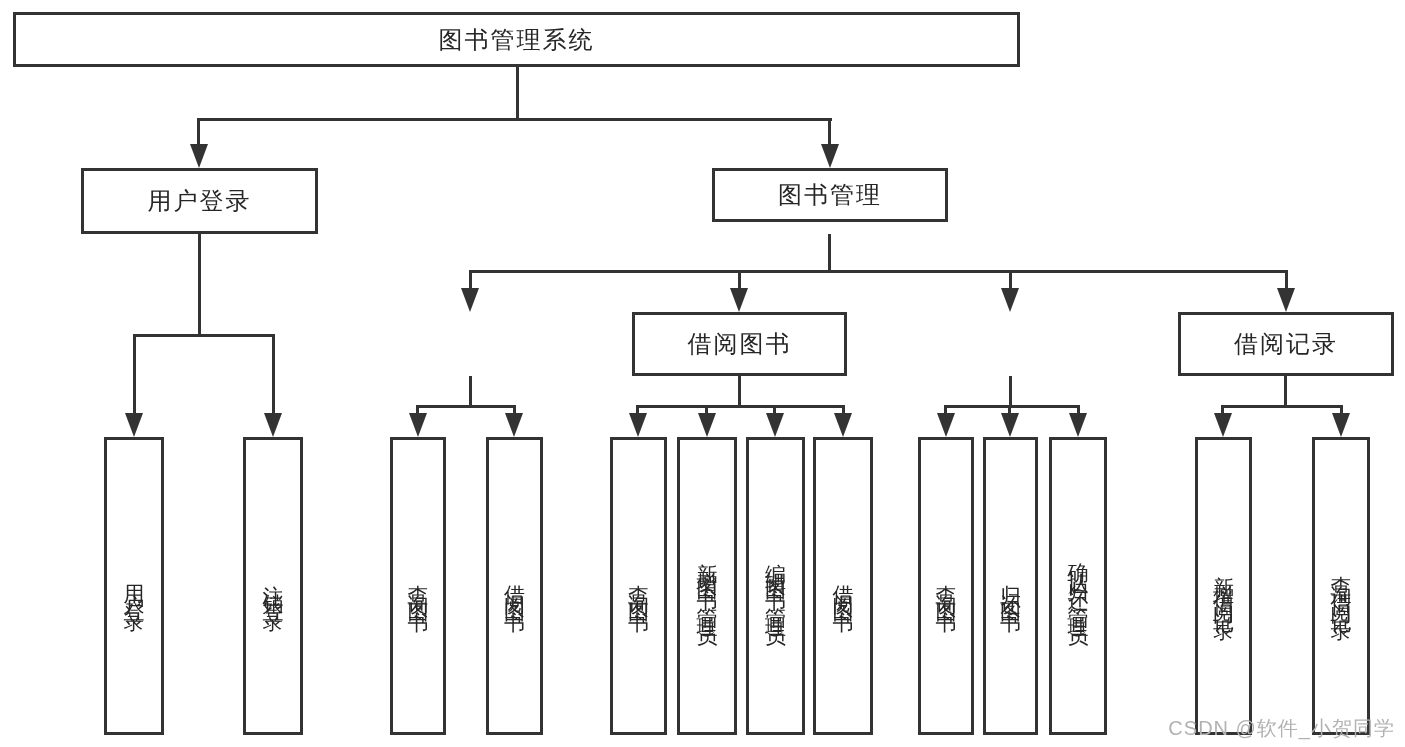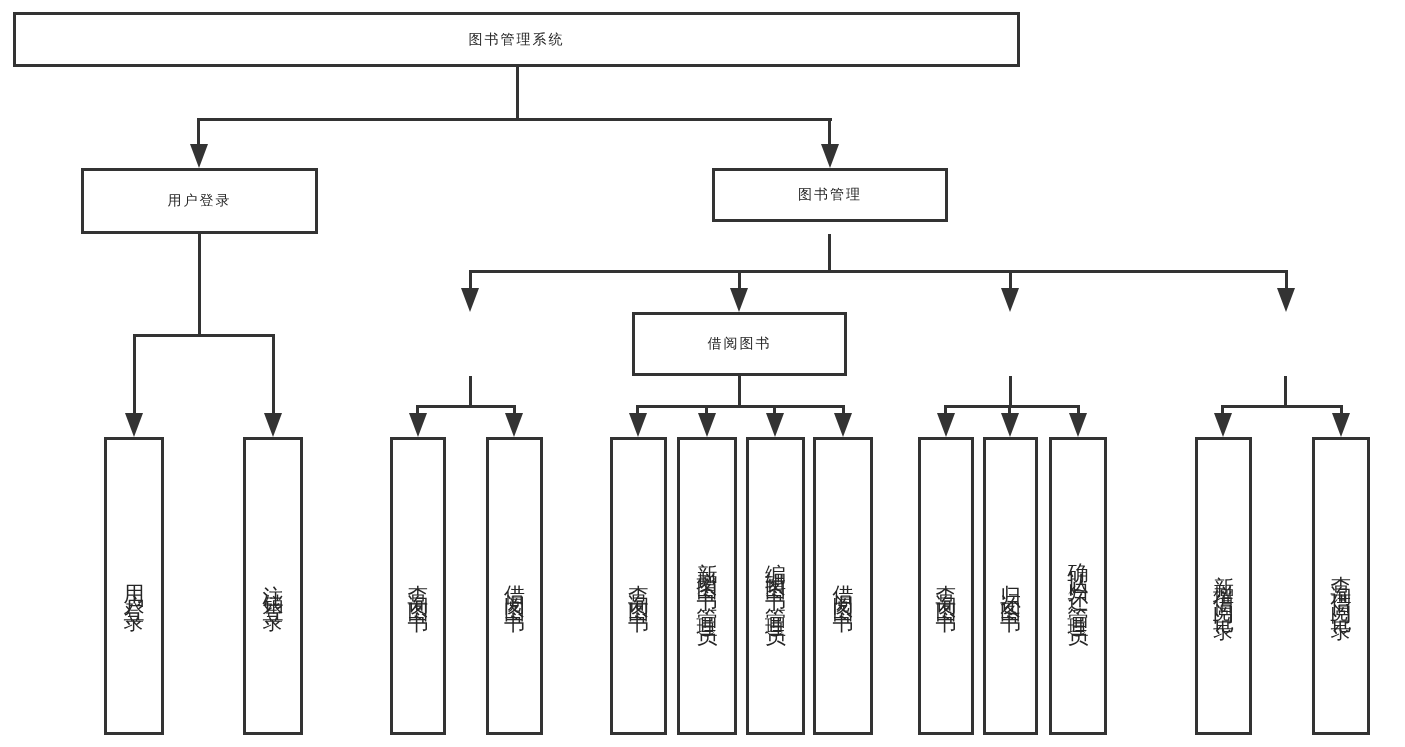--- a/index.html
+++ b/index.html
@@ -18,21 +18,21 @@
     overflow: hidden;
   }
   .hbox {
     position: absolute;
     box-sizing: border-box;
     border: 3px solid var(--line);
     background: var(--bg);
     display: flex;
     align-items: center;
     justify-content: center;
-    font-size: 14px;
+    font-size: 24px;
     letter-spacing: 2px;
     color: var(--text);
     white-space: nowrap;
   }
   .vbox {
     position: absolute;
     box-sizing: border-box;
     border: 3px solid var(--line);
     background: var(--bg);
     display: flex;
@@ -95,20 +95,21 @@
   <div class="vline" style="left:469px; top:270px; height:20px;"></div>
   <div class="arrow" style="left:461px; top:288px;"></div>
   <div class="vline" style="left:738px; top:270px; height:20px;"></div>
   <div class="arrow" style="left:730px; top:288px;"></div>
   <div class="vline" style="left:1009px; top:270px; height:20px;"></div>
   <div class="arrow" style="left:1001px; top:288px;"></div>
   <div class="vline" style="left:1285px; top:270px; height:20px;"></div>
   <div class="arrow" style="left:1277px; top:288px;"></div>
 
   <div class="hbox" style="left:632px; top:312px; width:215px; height:64px;">借阅图书</div>
+  <div class="hbox" style="left:1178px; top:312px; width:216px; height:64px;">借阅记录</div>
 
   <div class="vline" style="left:469px; top:376px; height:31px;"></div>
   <div class="hline" style="left:416px; top:405px; width:100px;"></div>
   <div class="vline" style="left:416px; top:405px; height:12px;"></div>
   <div class="arrow" style="left:409px; top:413px;"></div>
   <div class="vline" style="left:513px; top:405px; height:12px;"></div>
   <div class="arrow" style="left:505px; top:413px;"></div>
 
   <div class="vline" style="left:738px; top:376px; height:29px;"></div>
   <div class="hline" style="left:636px; top:405px; width:209px;"></div>
@@ -148,14 +149,15 @@
   <div class="vbox" style="left:746px; width:59px;">编辑图书（管理员）</div>
   <div class="vbox" style="left:813px; width:60px;">借阅图书</div>
 
   <div class="vbox" style="left:918px; width:56px;">查询图书</div>
   <div class="vbox" style="left:983px; width:55px;">归还图书</div>
   <div class="vbox" style="left:1049px; width:58px;">确认归还（管理员）</div>
 
   <div class="vbox" style="left:1195px; width:57px;">新增借阅记录</div>
   <div class="vbox" style="left:1312px; width:58px;">查询借阅记录</div>
 
+  <div class="watermark">CSDN @软件_小贺同学</div>
 
 </div>
 
 </body></html>

